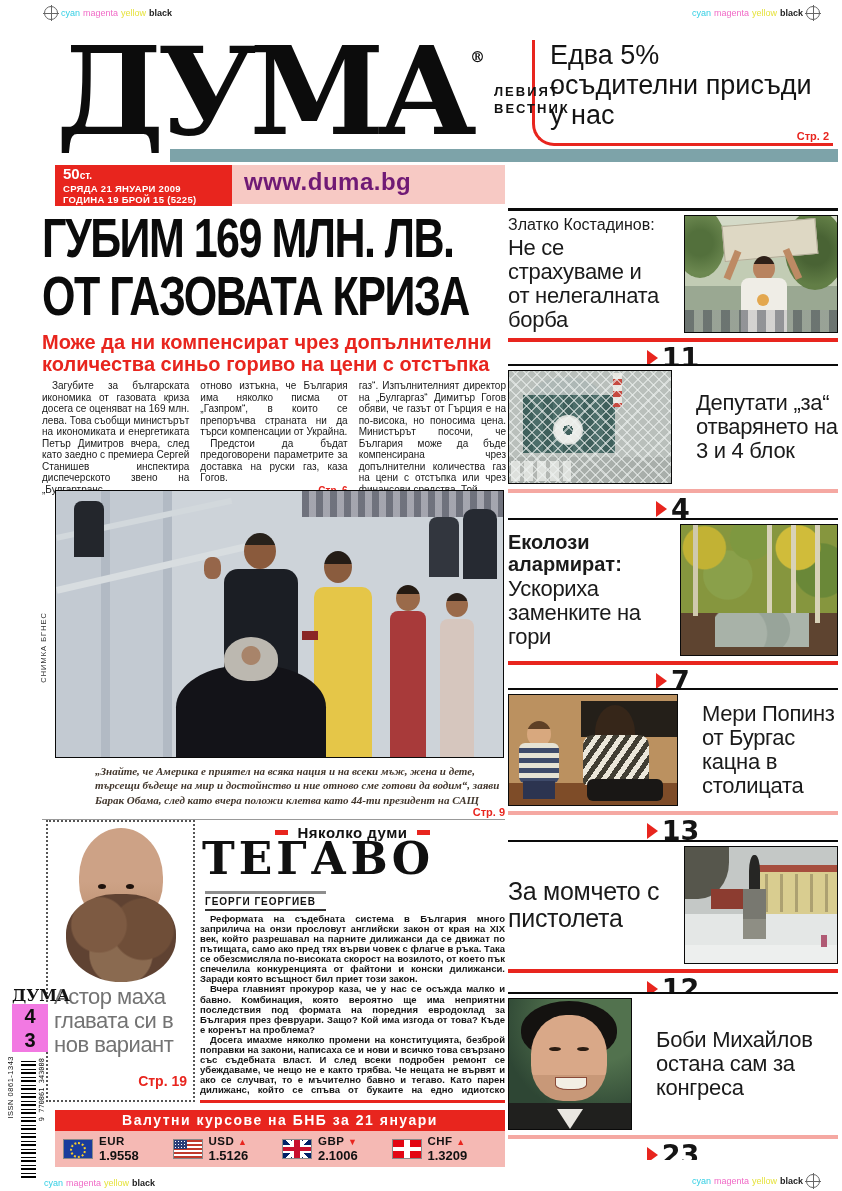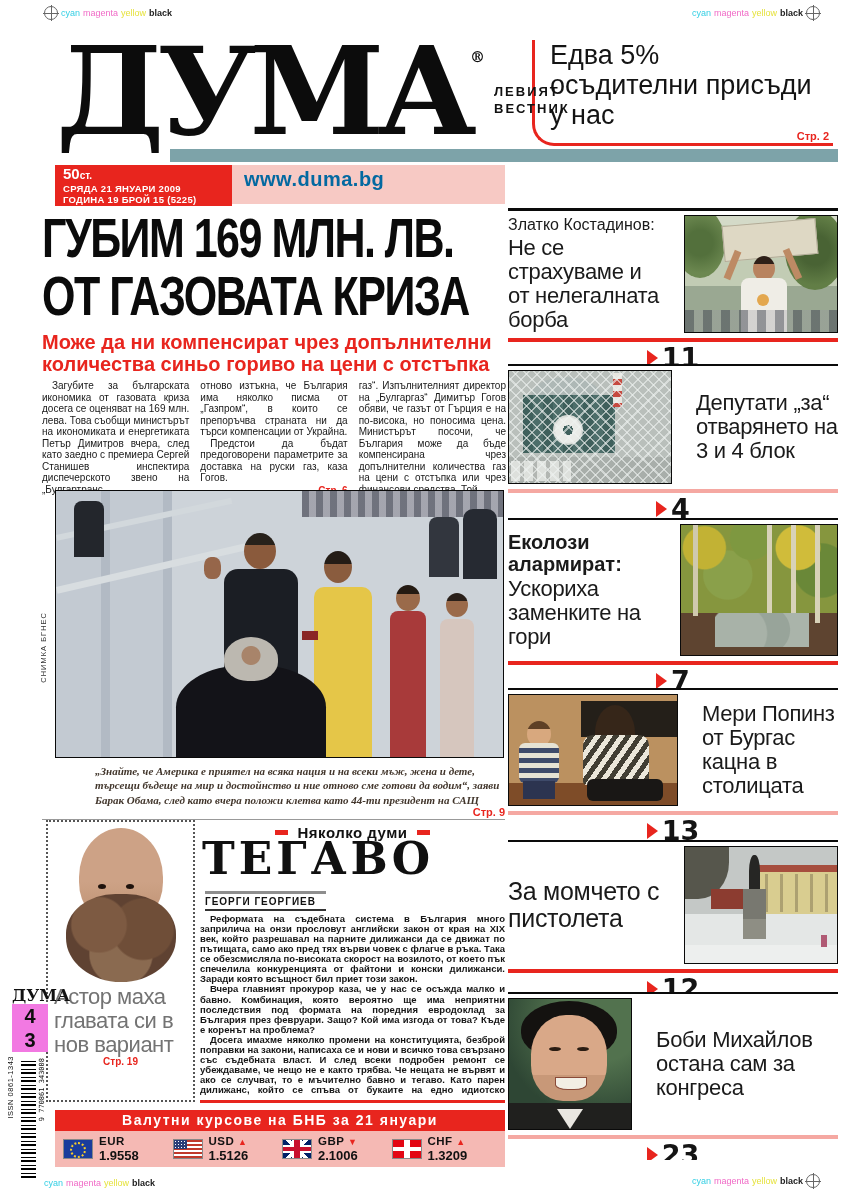--- a/index.html
+++ b/index.html
@@ -28,21 +28,21 @@
   .promo-page{position:absolute;right:4px;bottom:1px;color:#e8251e;font-size:11px;font-weight:700;}
 
   
   .date-box{left:55px;top:165px;width:177px;height:41px;background:#e8251e;color:#fff;
             box-sizing:border-box;padding:2px 0 0 8px;}
   .price-line{line-height:14px;}
   .price-big{font-size:15px;font-weight:800;}
   .price-small{font-size:10px;font-weight:800;}
   .date-line{font-size:9.5px;font-weight:700;line-height:11px;letter-spacing:0.3px;}
   .pink-strip{left:232px;top:165px;width:273px;height:39px;background:#f7c9c4;}
-  .site{padding:3px 12px 0 12px;font-size:20px;font-weight:700;color:#0369a1;letter-spacing:0.5px;}
+  .site{padding:3px 12px 0 12px;font-size:24px;font-weight:700;color:#701a75;letter-spacing:0.5px;}
 
   
   .hl{left:42px;white-space:nowrap;font-size:43px;font-weight:800;letter-spacing:-1.5px;color:#0b0b0b;
       transform:scale(1,1.3);transform-origin:0 0;line-height:1;}
   .hl1{top:210px;} .hl2{top:268px;}
   .subhead{left:42px;top:331px;width:464px;font-size:20px;font-weight:700;color:#e8251e;line-height:1.12;}
   .lead-cols{left:42px;top:380px;width:464px;display:flex;gap:11px;font-size:10px;line-height:1.15;
              text-align:justify;color:#181818;}
   .lead-col{flex:1;}
   .ind{text-indent:10px;}
@@ -103,21 +103,21 @@
   .astor-photo div{position:absolute;}
   .as-head{left:17px;top:2px;width:84px;height:98px;border-radius:50% 50% 45% 45%;
            background:linear-gradient(180deg,#cda286 0 55%,#bb8f70 100%);}
   .as-eyes{left:36px;top:58px;width:8px;height:5px;background:#1e120c;border-radius:50%;
            box-shadow:28px 0 0 #1e120c;}
   .as-beard{left:4px;top:68px;width:110px;height:88px;border-radius:45% 45% 50% 50%;
             background:radial-gradient(circle at 30% 35%,#7d5a42 0 28%,transparent 30%),
                        radial-gradient(circle at 70% 40%,#6f4e38 0 32%,transparent 34%),
                        radial-gradient(circle at 50% 68%,#8a6a50 0 38%,transparent 40%),#5f4232;}
   .astor-title{margin-top:1px;font-size:22px;line-height:1.08;letter-spacing:-0.5px;color:#737373;}
-  .astor-page{text-align:center;color:#e8251e;font-weight:700;font-size:10px;}
+  .astor-page{text-align:right;color:#e8251e;font-weight:700;font-size:14px;margin-top:17px;}
 
   
   .duma-brand{left:12px;top:986px;font-family:"DejaVu Serif",serif;font-weight:700;font-size:16px;}
   .pink-nums{left:12px;top:1004px;width:36px;height:48px;background:#f279e2;text-align:center;
              font-size:20px;font-weight:800;line-height:24px;color:#0e0e0e;}
   .issn-block{left:6px;top:1056px;width:46px;height:134px;}
   .issn-text{position:absolute;left:0;top:0;writing-mode:vertical-rl;transform:rotate(180deg);
              font-size:7.5px;letter-spacing:0.5px;color:#111;}
   .bars{position:absolute;left:15px;top:2px;width:15px;height:120px;
         background:repeating-linear-gradient(0deg,#000 0 2px,#fff 2px 4px,#000 4px 5px,#fff 5px 8px);}

